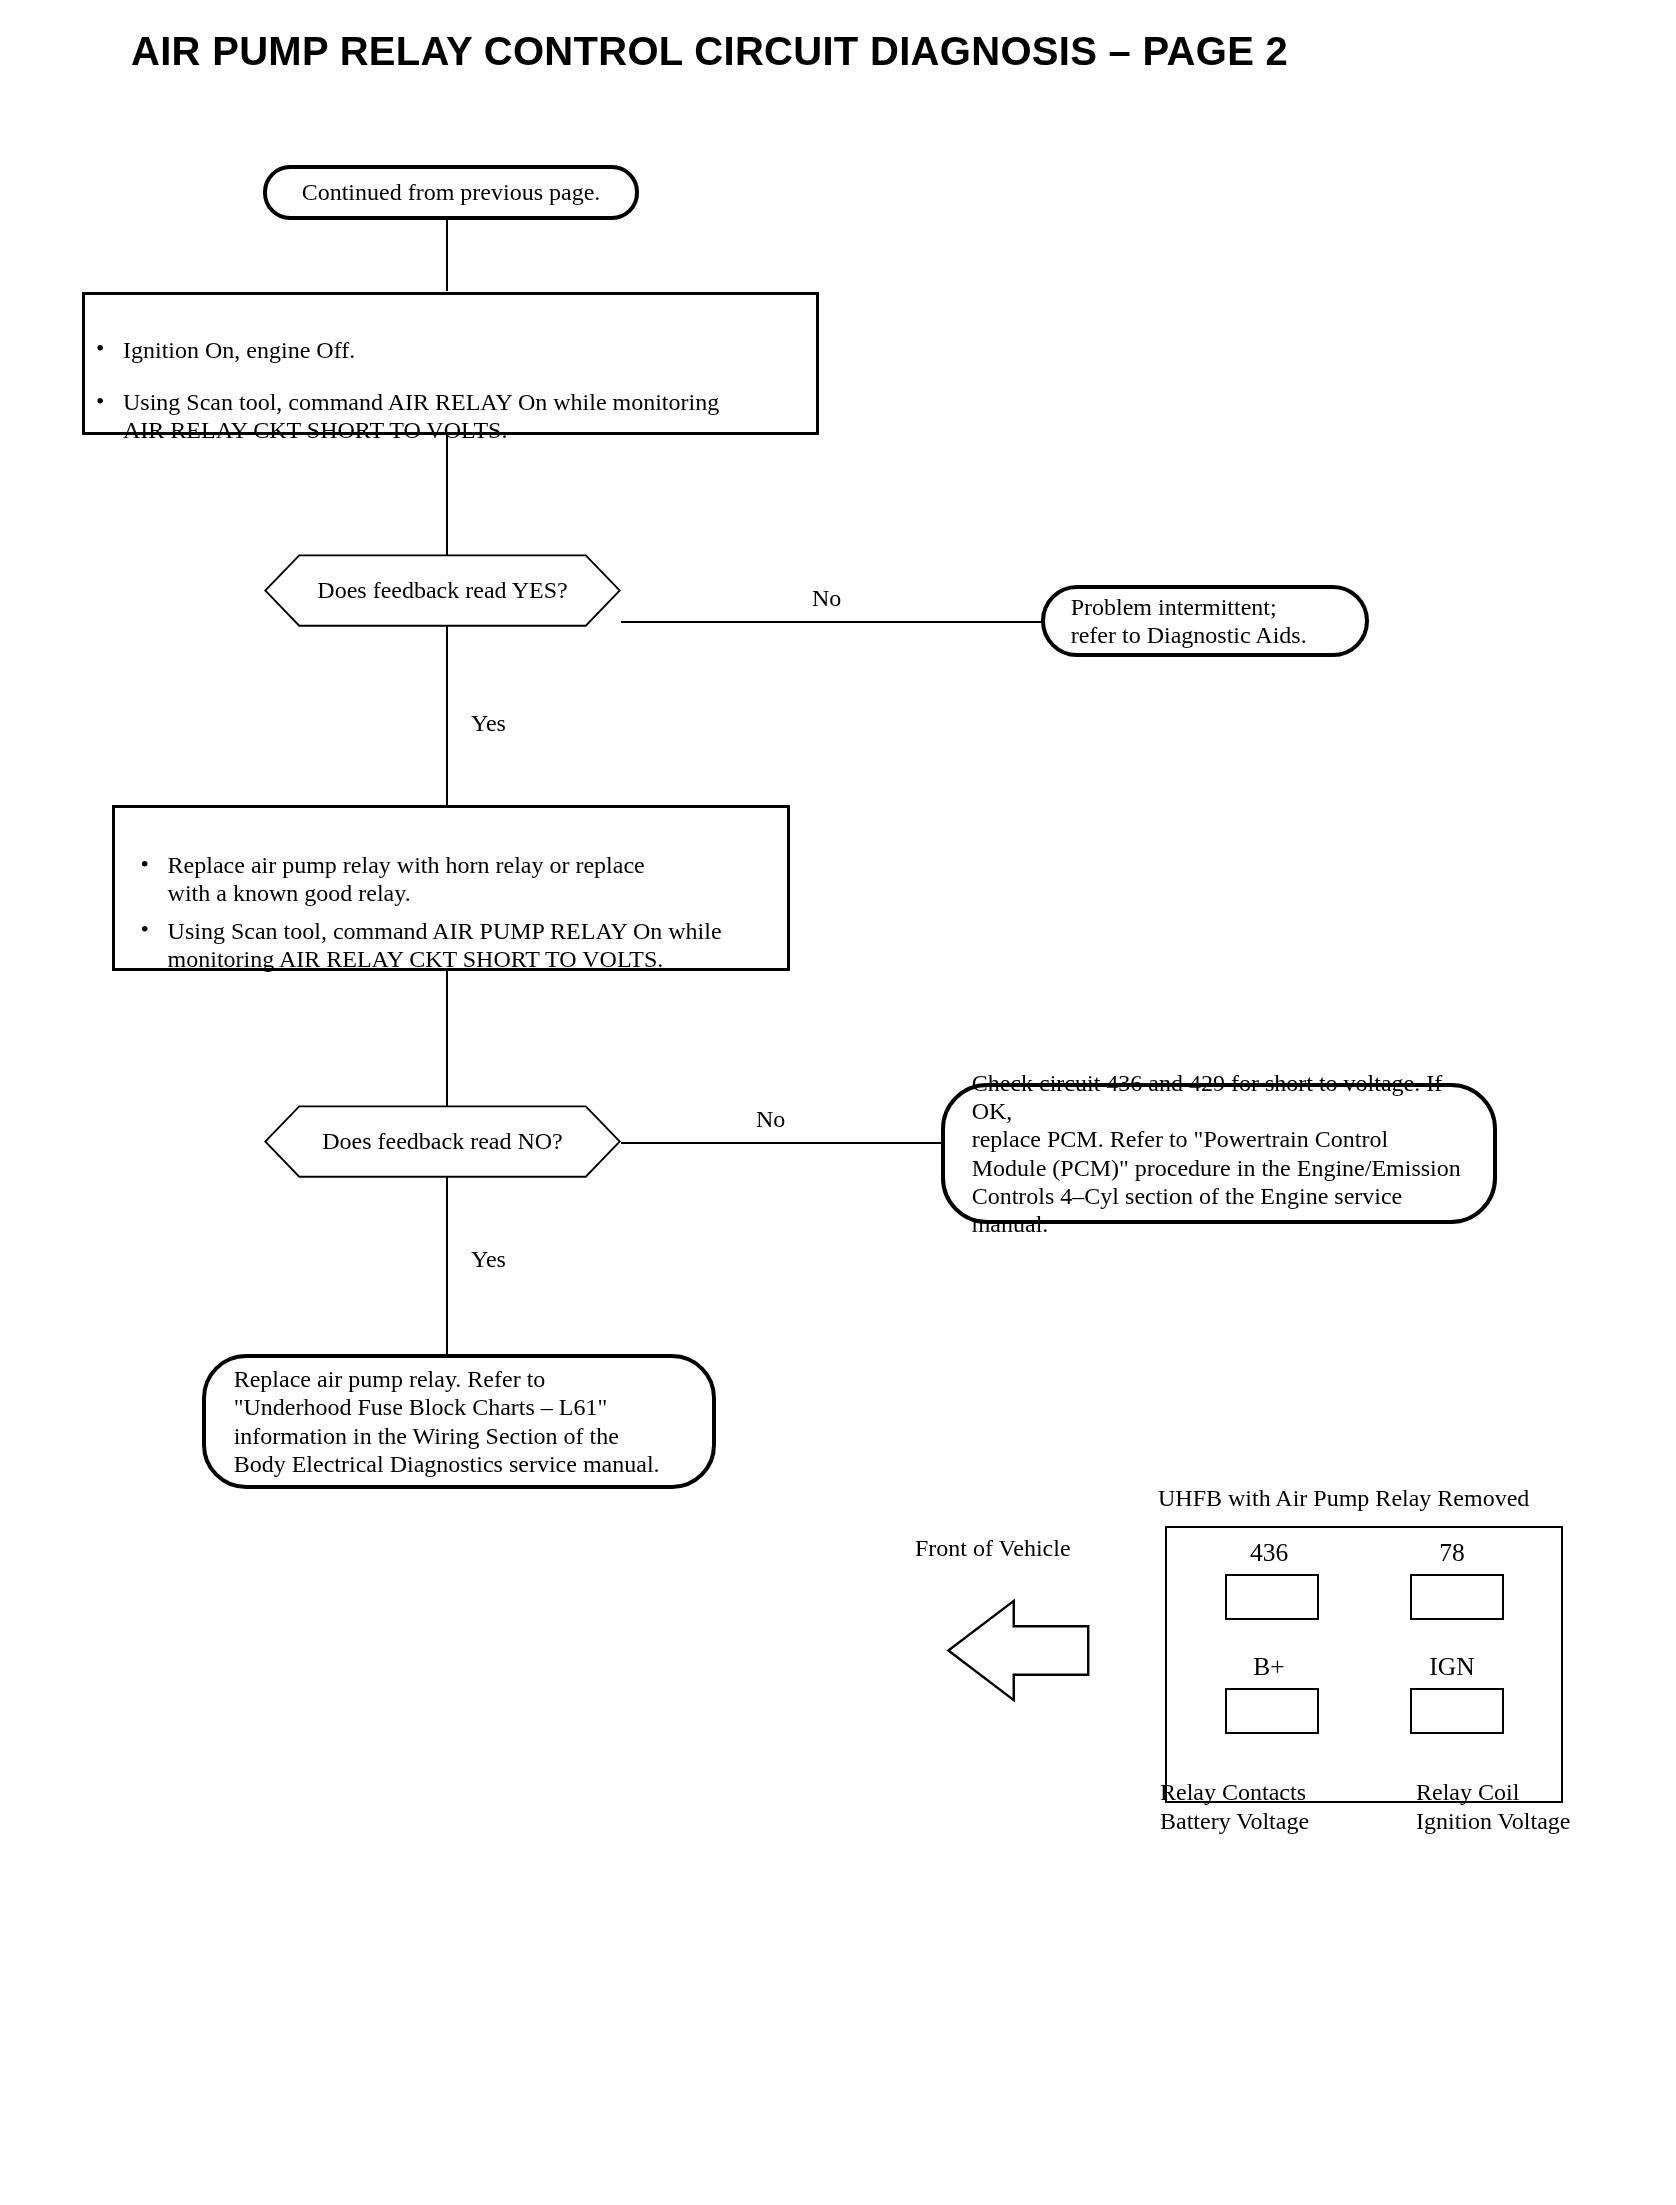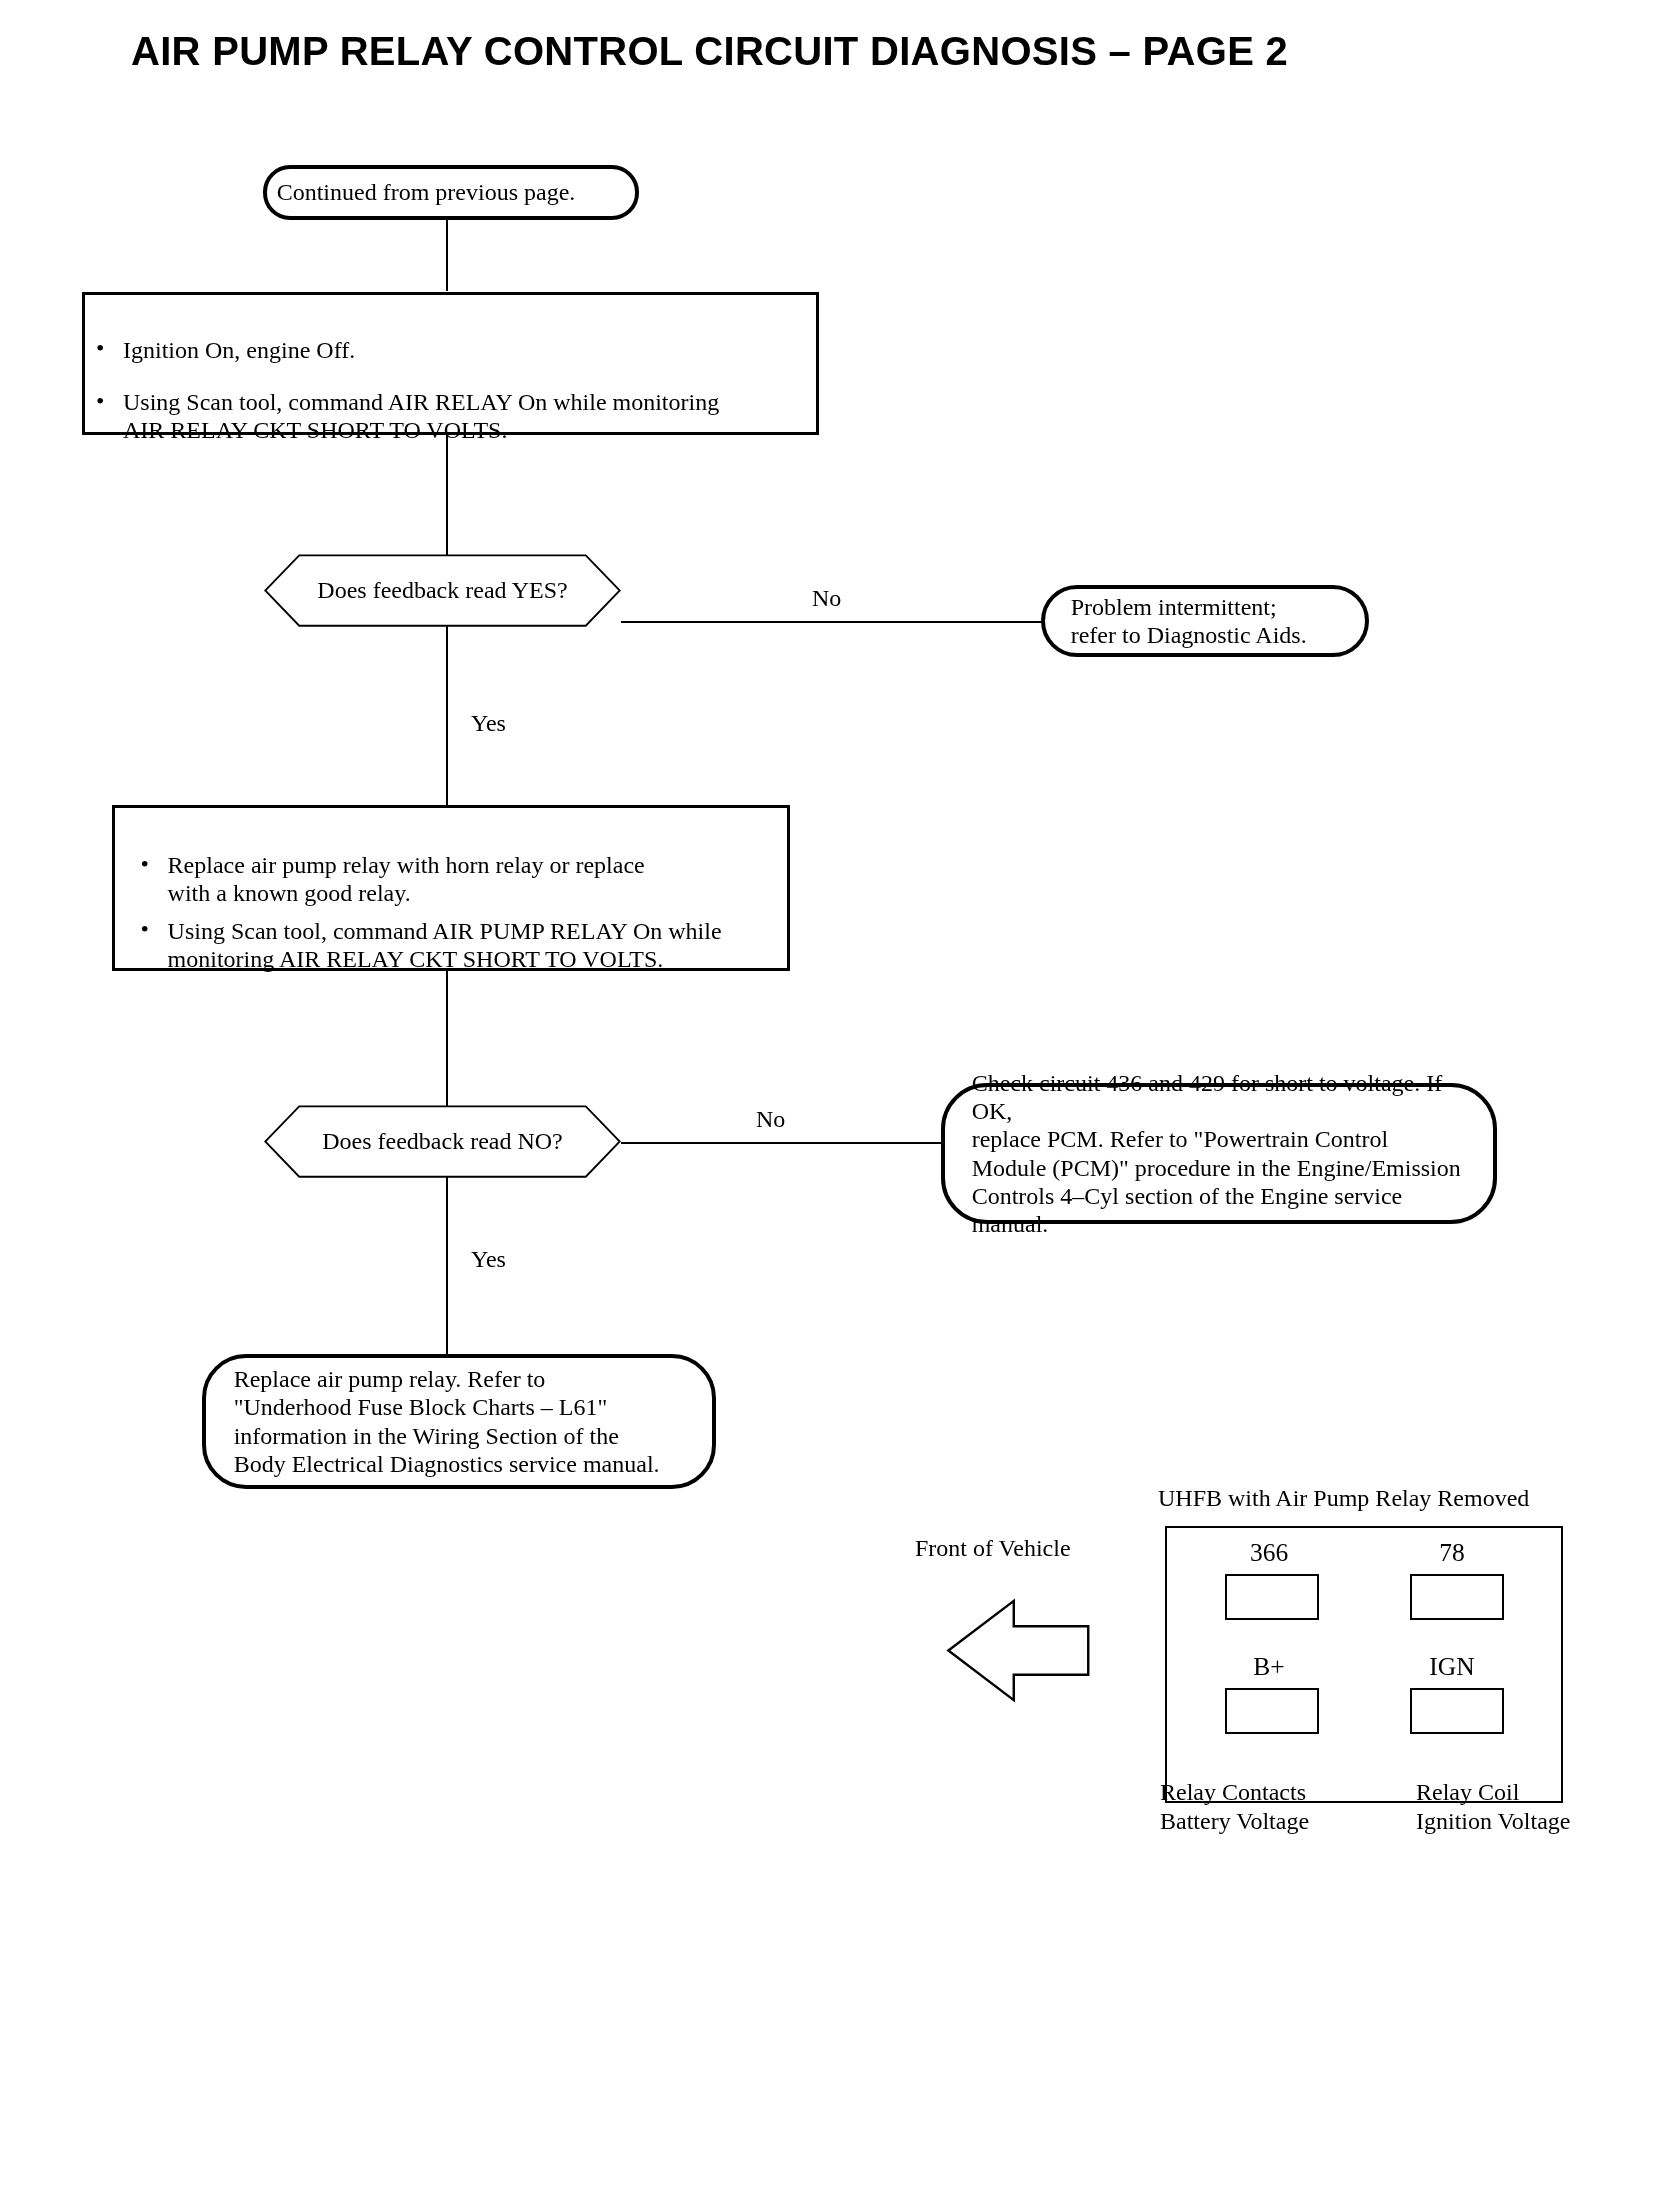--- a/index.html
+++ b/index.html
@@ -160,21 +160,21 @@
   <div class="hline" style="left:621px; top:621px; width:422px;"></div>
 
   <div class="vline" style="left:446px; top:621px; height:184px;"></div>
 
   <div class="vline" style="left:446px; top:971px; height:170px;"></div>
 
   <div class="hline" style="left:621px; top:1142px; width:322px;"></div>
 
   <div class="vline" style="left:446px; top:1142px; height:214px;"></div>
 
-  <div class="terminal" style="left:263px; top:165px; width:376px; height:55px; border-radius:27px; ">
+  <div class="terminal" style="left:263px; top:165px; width:376px; height:55px; border-radius:27px; justify-content:center;">
     <div class="txt">Continued from previous page.</div>
   </div>
 
   <div class="process" style="left:82px; top:292px; width:737px; height:143px;">
     <ul class="bullet-list" style="padding-top:19.5px;">
       <li>Ignition On, engine Off.</li>
       <li style="margin-top:24px;">Using Scan tool, command AIR RELAY On while monitoring
 AIR RELAY CKT SHORT TO VOLTS.</li>
     </ul>
   </div>
@@ -229,21 +229,21 @@
   <div class="front-arrow" style="left:945px; top:1596px; width:146px; height:109px;">
     <svg width="146" height="109" viewBox="0 0 240 180">
       <polygon points="113,8 5,90 113,172 113,130 236,130 236,50 113,50" fill="#ffffff" stroke="#000000" stroke-width="4"></polygon>
     </svg>
   </div>
 
   <div class="uhfb-caption" style="left:1158px; top:1485px;">UHFB with Air Pump Relay Removed</div>
 
   <div class="uhfb-box" style="left:1165px; top:1526px; width:398px; height:277px;">
 
-    <div class="pin-label" style="left:24px; top:9.7px; width:156px;">366</div>
+    <div class="pin-label" style="left:24px; top:9.7px; width:156px;">436</div>
     <div class="pin-slot" style="left:58px; top:46px; width:94px; height:46px;"></div>
 
     <div class="pin-label" style="left:207px; top:9.7px; width:156px;">78</div>
     <div class="pin-slot" style="left:243px; top:46px; width:94px; height:46px;"></div>
 
     <div class="pin-label" style="left:24px; top:124px; width:156px;">B+</div>
     <div class="pin-slot" style="left:58px; top:160px; width:94px; height:46px;"></div>
 
     <div class="pin-label" style="left:207px; top:124px; width:156px;">IGN</div>
     <div class="pin-slot" style="left:243px; top:160px; width:94px; height:46px;"></div>

